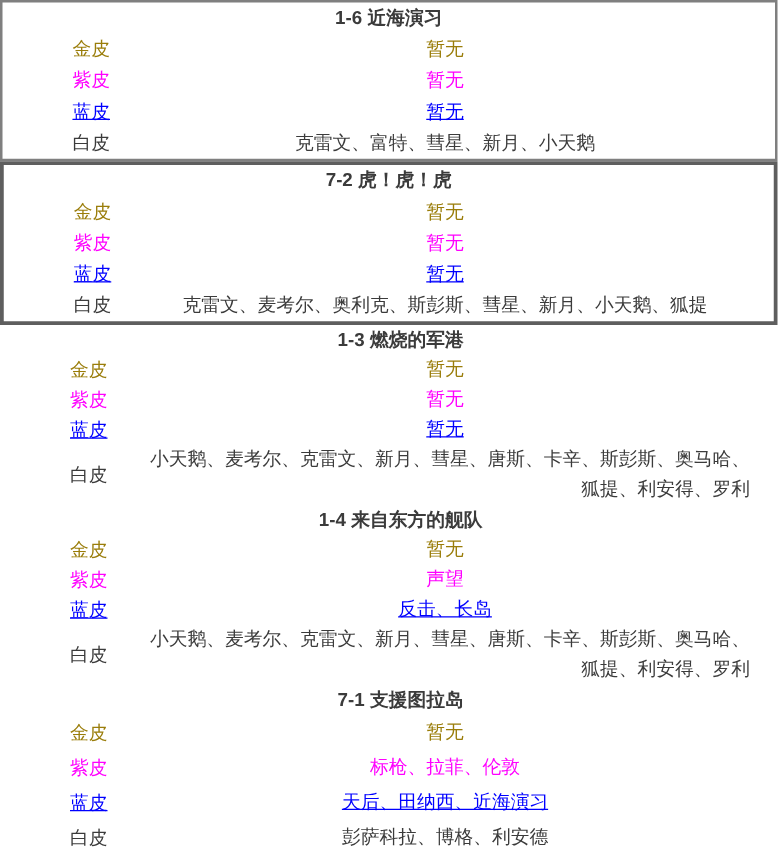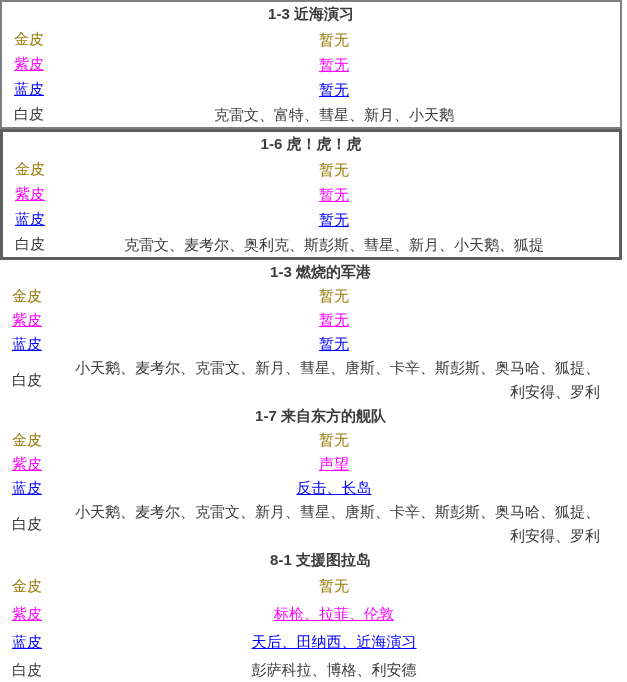--- a/index.html
+++ b/index.html
@@ -22,61 +22,61 @@
     display: flex; align-items: center; justify-content: center;
     color: var(--header, #3B3B3B);
     white-space: nowrap;
   }
   .borderless .sec-title { height: 24px; padding-left: 19px; }
 
   .row { display: grid; grid-template-columns: 56px 1fr; min-height: 25px; }
   .borderless .row { min-height: 24px; }
   .tall .row { min-height: 28px; }
 
-  .cell { display: flex; align-items: center; }
+  .cell { display: flex; align-items: center; margin-left: 44px; }
   .cell.label { padding-left: 12px; white-space: nowrap; }
   .cell.value {
     justify-content: center;
     text-align: right;
     padding: 0 22px 0 12px;
     line-height: 24px;
   }
 
   .tier-gold   { color: var(--gold,   #9A7D0A); }
-  .tier-purple { color: var(--purple, #FF00FF); text-decoration: underline; }
+  .tier-purple { color: var(--purple, #FF00FF); }
   .tier-blue   { color: var(--blue,   #0000FF); text-decoration: underline; }
   .tier-white  { color: var(--white-tier, #3B3B3B); }
 </style>
 </head>
 <body>
 
 <div class="page">
 
   <section class="sec box1">
-    <div class="sec-title">1-3 近海演习</div>
+    <div class="sec-title">1-6 近海演习</div>
     <div class="row">
       <div class="cell label tier-gold">金皮</div>
       <div class="cell value tier-gold">暂无</div>
     </div>
     <div class="row">
       <div class="cell label tier-purple">紫皮</div>
       <div class="cell value tier-purple">暂无</div>
     </div>
     <div class="row">
       <div class="cell label tier-blue">蓝皮</div>
       <div class="cell value tier-blue">暂无</div>
     </div>
     <div class="row">
       <div class="cell label tier-white">白皮</div>
       <div class="cell value tier-white">克雷文、富特、彗星、新月、小天鹅</div>
     </div>
   </section>
 
   <section class="sec box2">
-    <div class="sec-title">1-6 虎！虎！虎</div>
+    <div class="sec-title">7-2 虎！虎！虎</div>
     <div class="row">
       <div class="cell label tier-gold">金皮</div>
       <div class="cell value tier-gold">暂无</div>
     </div>
     <div class="row">
       <div class="cell label tier-purple">紫皮</div>
       <div class="cell value tier-purple">暂无</div>
     </div>
     <div class="row">
       <div class="cell label tier-blue">蓝皮</div>
@@ -102,41 +102,41 @@
       <div class="cell label tier-blue">蓝皮</div>
       <div class="cell value tier-blue">暂无</div>
     </div>
     <div class="row">
       <div class="cell label tier-white">白皮</div>
       <div class="cell value tier-white">小天鹅、麦考尔、克雷文、新月、彗星、唐斯、卡辛、斯彭斯、奥马哈、狐提、利安得、罗利</div>
     </div>
   </section>
 
   <section class="sec borderless">
-    <div class="sec-title">1-7 来自东方的舰队</div>
+    <div class="sec-title">1-4 来自东方的舰队</div>
     <div class="row">
       <div class="cell label tier-gold">金皮</div>
       <div class="cell value tier-gold">暂无</div>
     </div>
     <div class="row">
       <div class="cell label tier-purple">紫皮</div>
       <div class="cell value tier-purple">声望</div>
     </div>
     <div class="row">
       <div class="cell label tier-blue">蓝皮</div>
       <div class="cell value tier-blue">反击、长岛</div>
     </div>
     <div class="row">
       <div class="cell label tier-white">白皮</div>
       <div class="cell value tier-white">小天鹅、麦考尔、克雷文、新月、彗星、唐斯、卡辛、斯彭斯、奥马哈、狐提、利安得、罗利</div>
     </div>
   </section>
 
   <section class="sec borderless tall">
-    <div class="sec-title">8-1 支援图拉岛</div>
+    <div class="sec-title">7-1 支援图拉岛</div>
     <div class="row">
       <div class="cell label tier-gold">金皮</div>
       <div class="cell value tier-gold">暂无</div>
     </div>
     <div class="row">
       <div class="cell label tier-purple">紫皮</div>
       <div class="cell value tier-purple">标枪、拉菲、伦敦</div>
     </div>
     <div class="row">
       <div class="cell label tier-blue">蓝皮</div>

